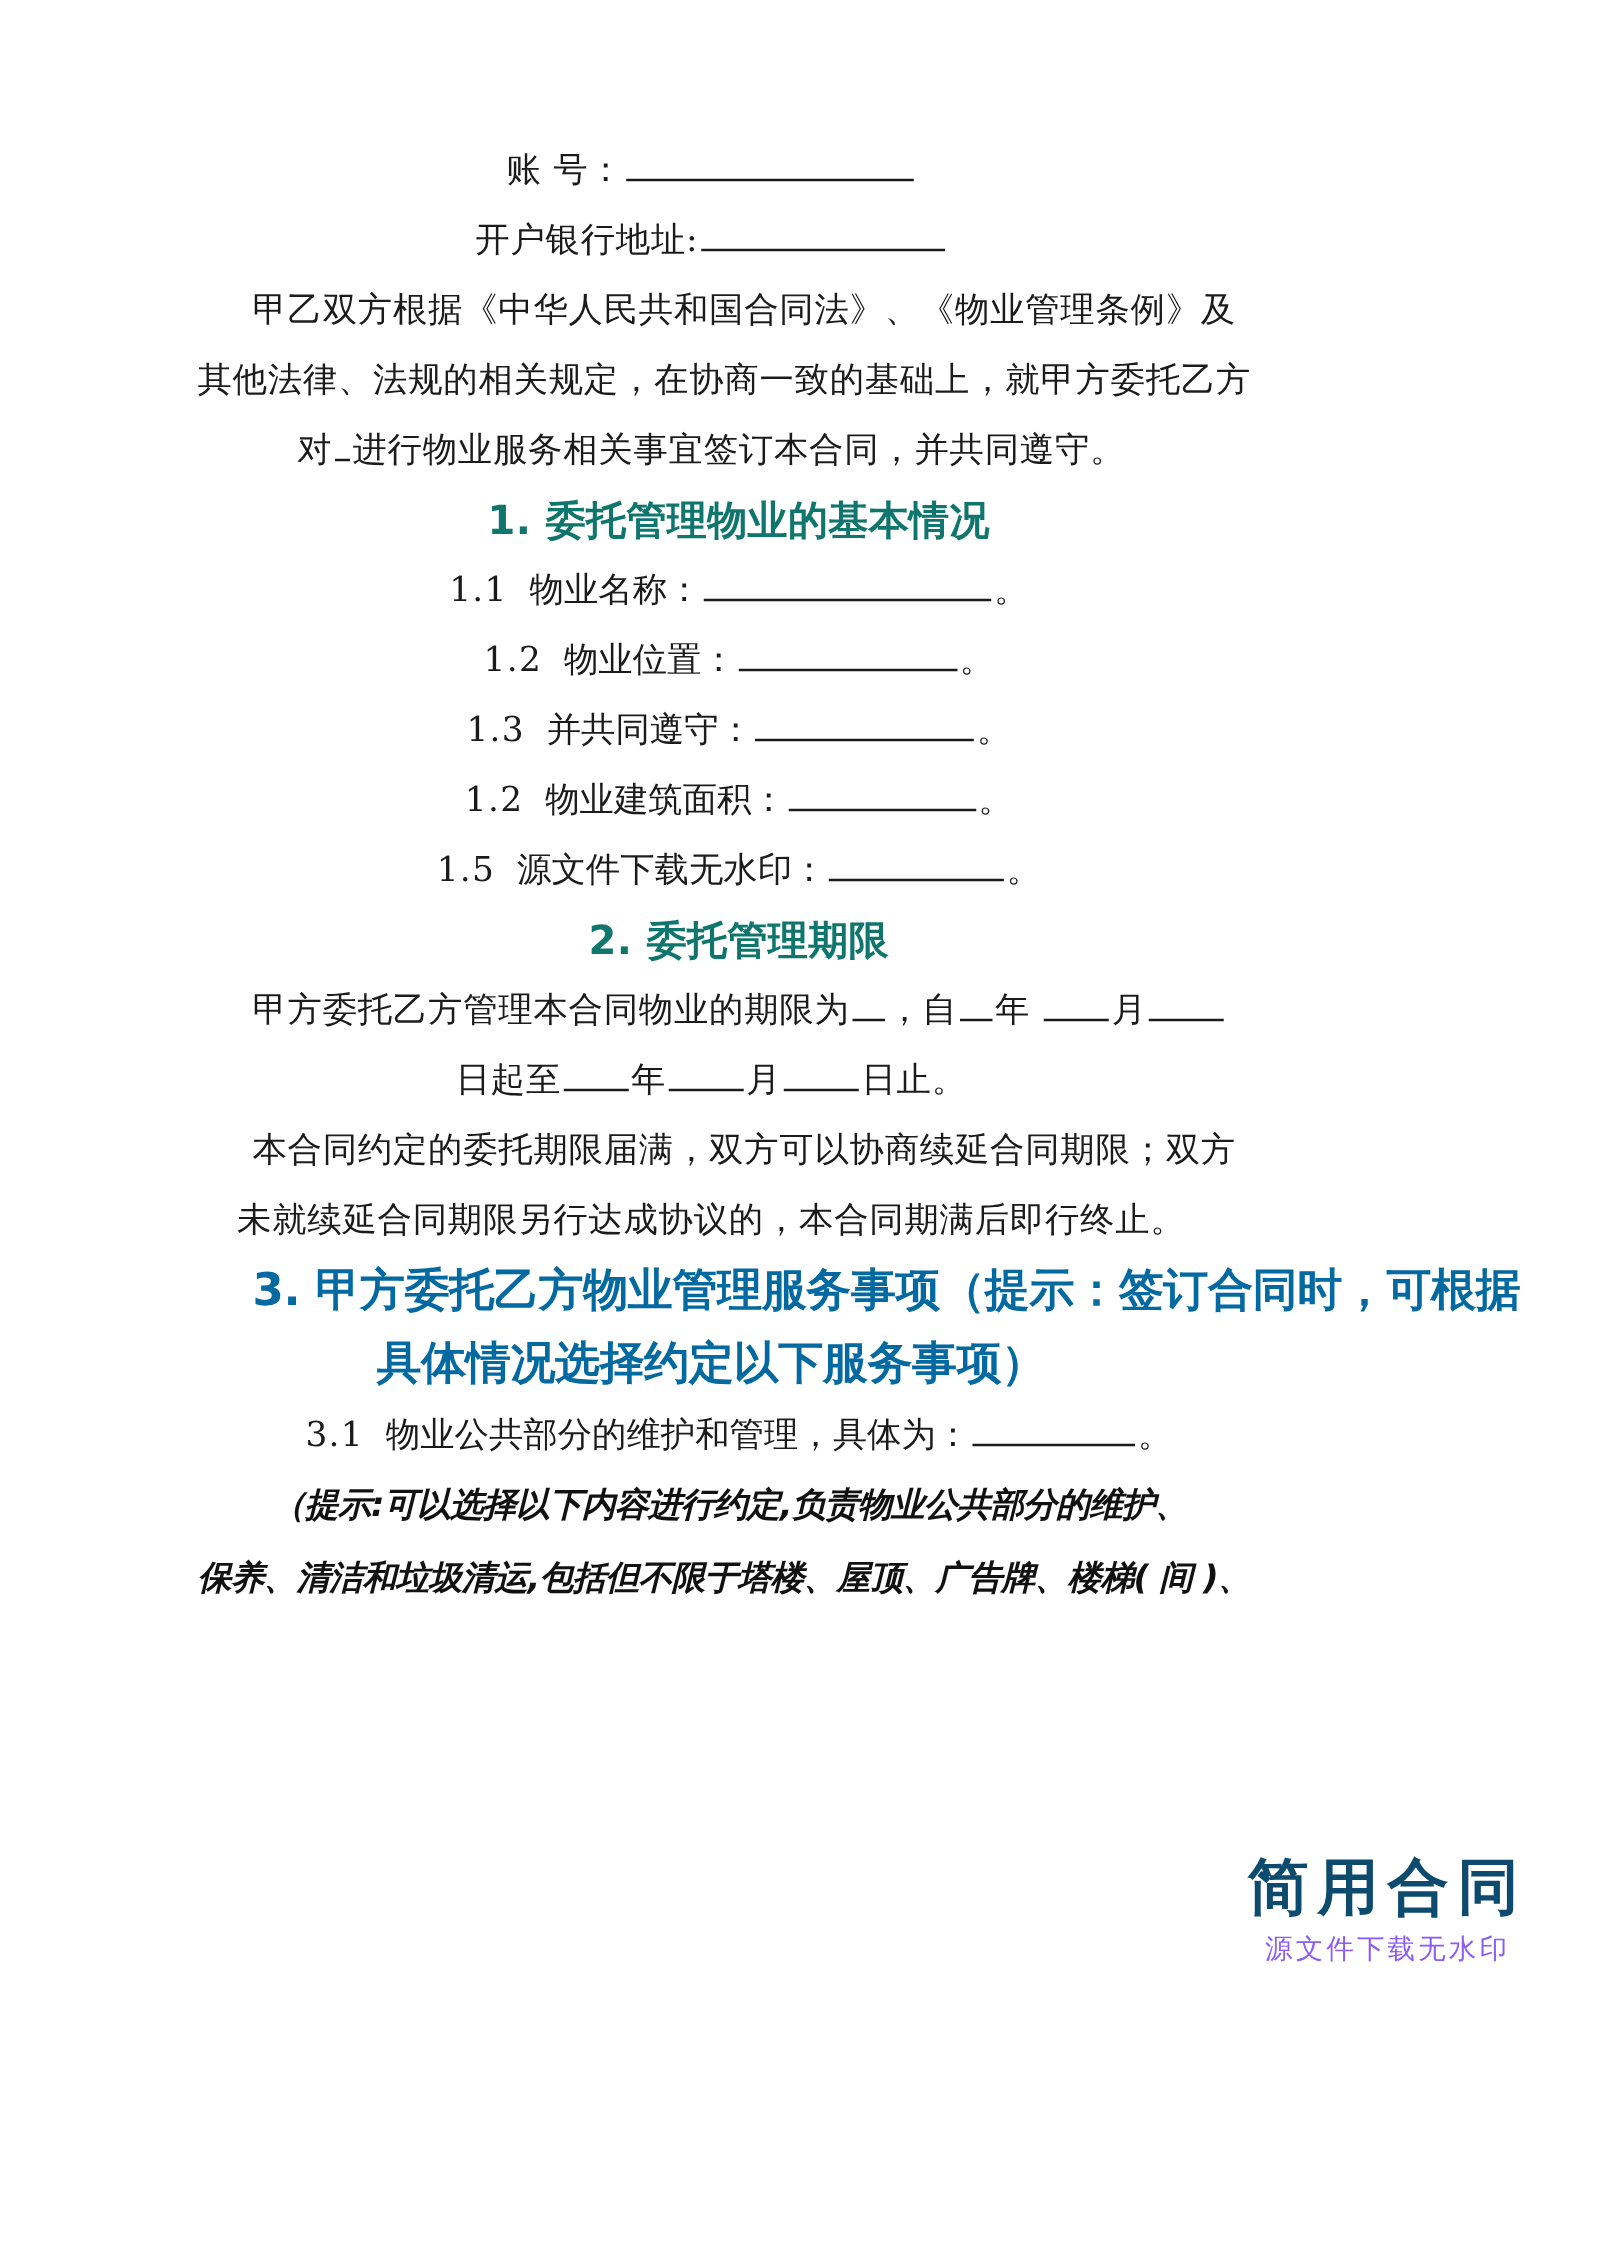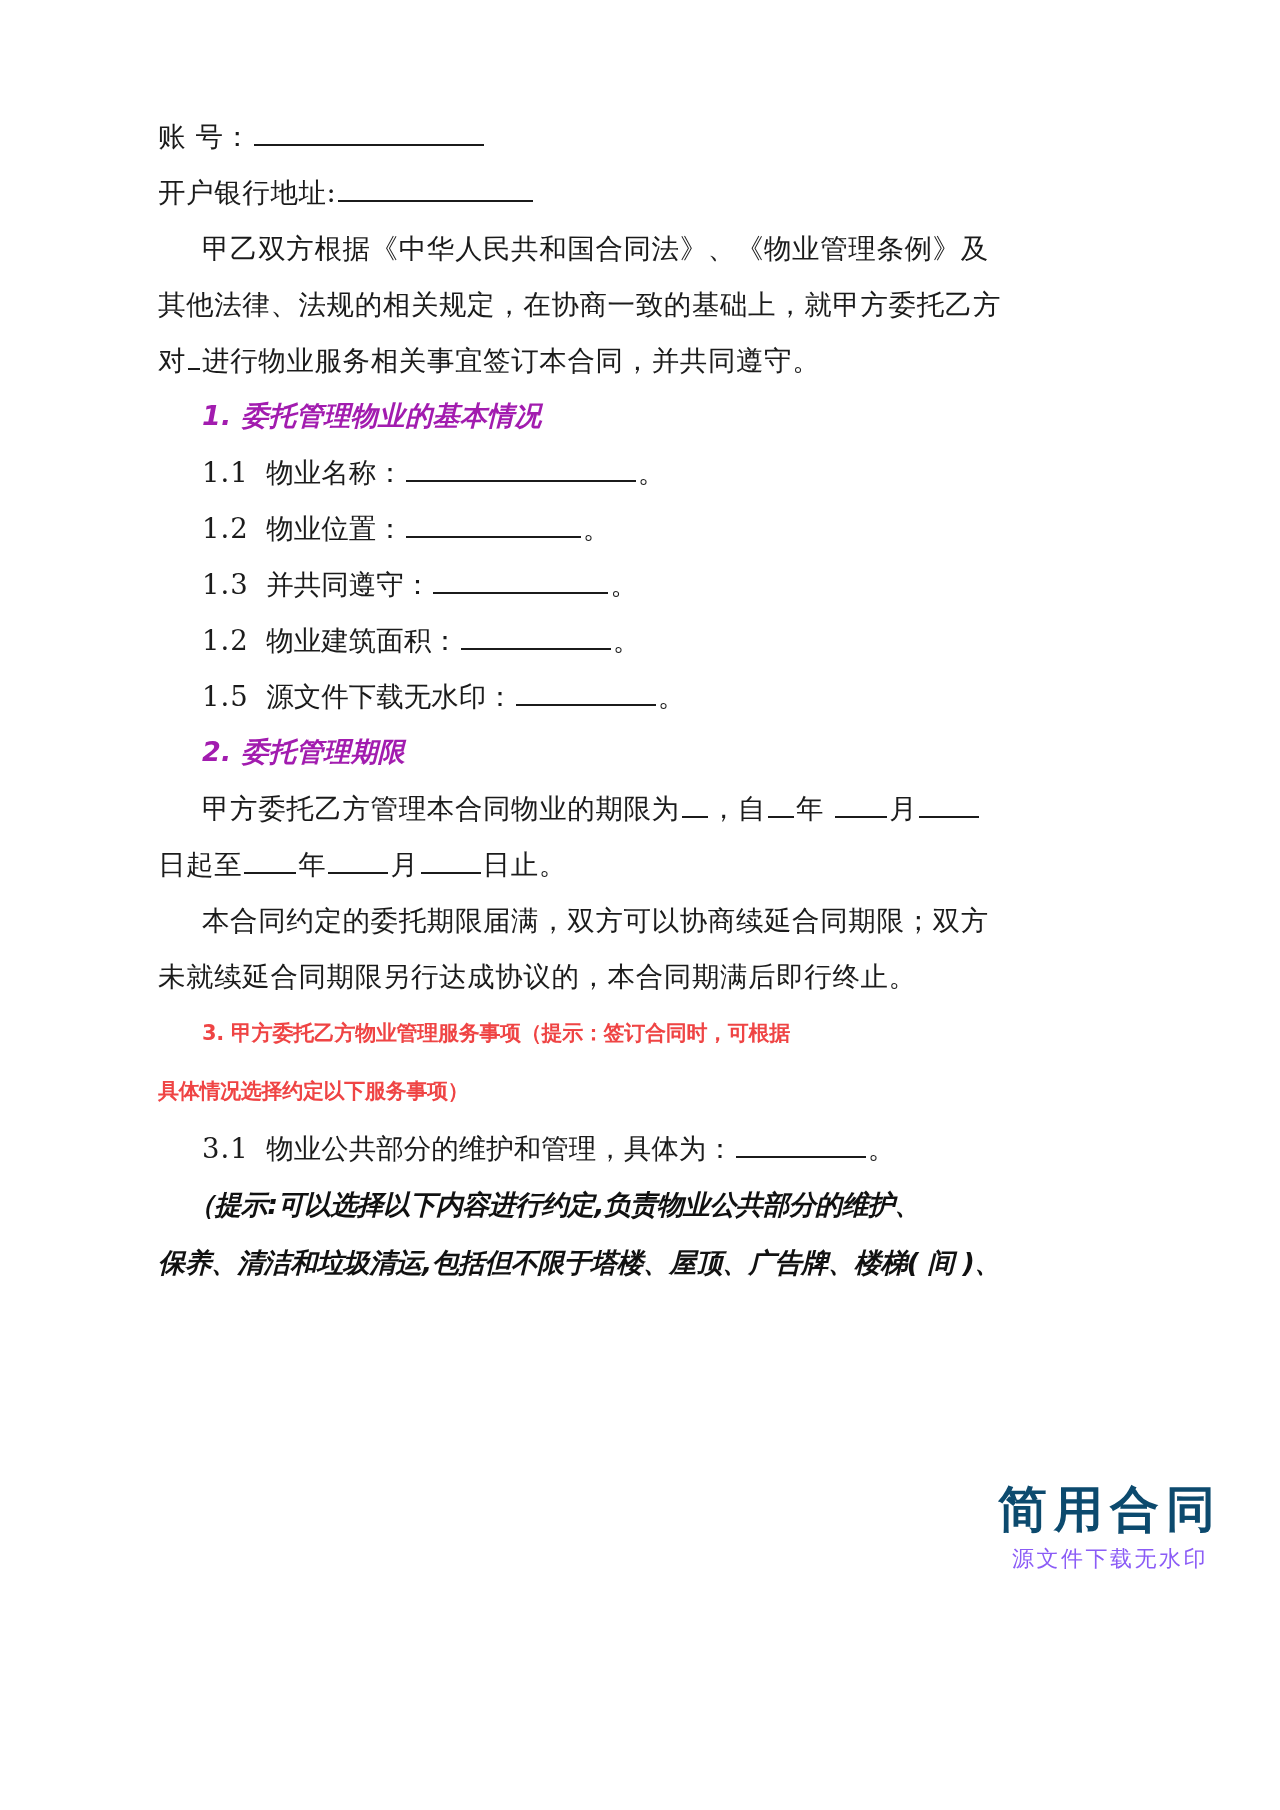--- a/index.html
+++ b/index.html
@@ -16,48 +16,48 @@
     height: 1810px;
     background: #ffffff;
     overflow: hidden;
     box-sizing: border-box;
   }
   .content {
     position: absolute;
     left: 158px;
     top: 108px;
     width: 822px;
+    text-align: center;
   }
 
   
   .line {
     font-family: "DejaVu Serif", "Liberation Serif", serif;
     font-size: 27.5px;
     color: #1b1b1b;
     line-height: 56px;
     letter-spacing: 0.6px;
     white-space: nowrap;
     margin: 0;
   }
   .line.indent {
     text-indent: 44px;
   }
 
   
   .heading {
     font-family: "DejaVu Sans", "Liberation Sans", sans-serif;
     font-weight: bold;
-    font-size: 27px;
-    color: #a21caf;
+    font-size: 32px;
+    color: #0f766e;
     line-height: 56px;
     letter-spacing: 0.3px;
     margin: 0;
     text-indent: 44px;
     white-space: nowrap;
-    font-style: italic;
   }
 
   
   .sub {
     font-family: "DejaVu Serif", "Liberation Serif", serif;
     font-size: 27.5px;
     color: #1b1b1b;
     line-height: 56px;
     margin: 0;
     text-indent: 44px;
@@ -83,22 +83,22 @@
   .blank.w130 { width: 130px; }
   .blank.w60  { width: 60px;  }
   .blank.w52  { width: 52px;  }
   .blank.w26  { width: 26px;  }
   .blank.w12  { width: 12px;  }
 
   
   .heading3line {
     font-family: "DejaVu Sans", "Liberation Sans", sans-serif;
     font-weight: bold;
-    font-size: 21px;
-    color: #ef4444;
+    font-size: 36px;
+    color: #0369a1;
     line-height: 58px;
     margin: 0;
     white-space: nowrap;
     letter-spacing: -0.3px;
   }
   .heading3line.first { text-indent: 44px; }
 
   .tip-line {
     font-family: "DejaVu Sans", "Liberation Sans", sans-serif;
     font-weight: bold;

